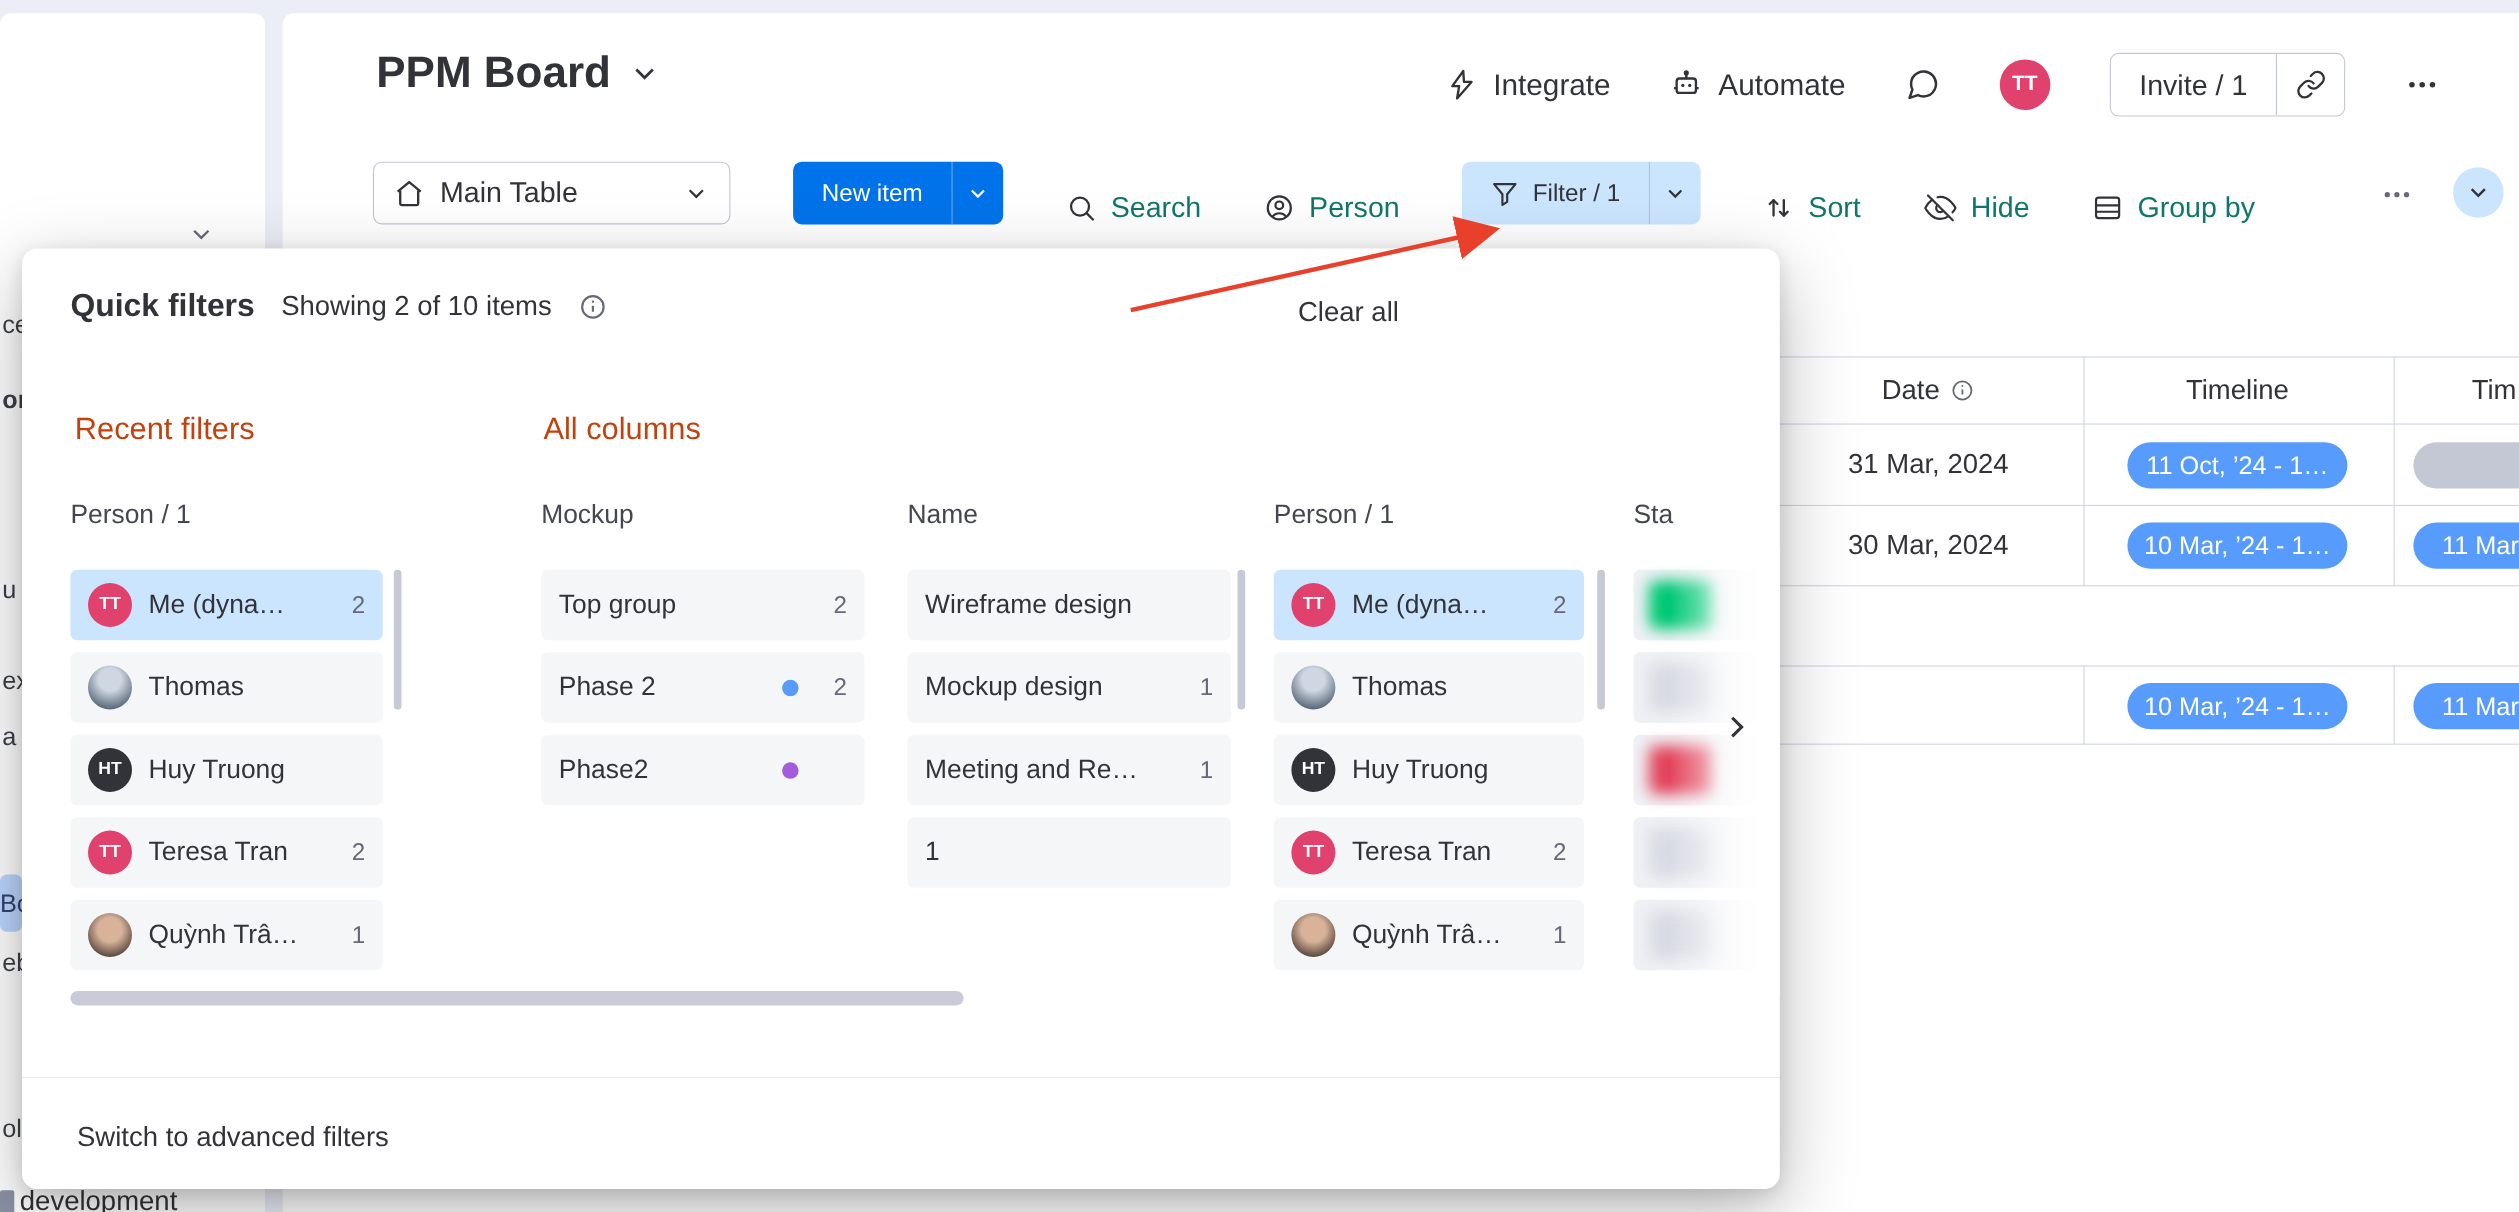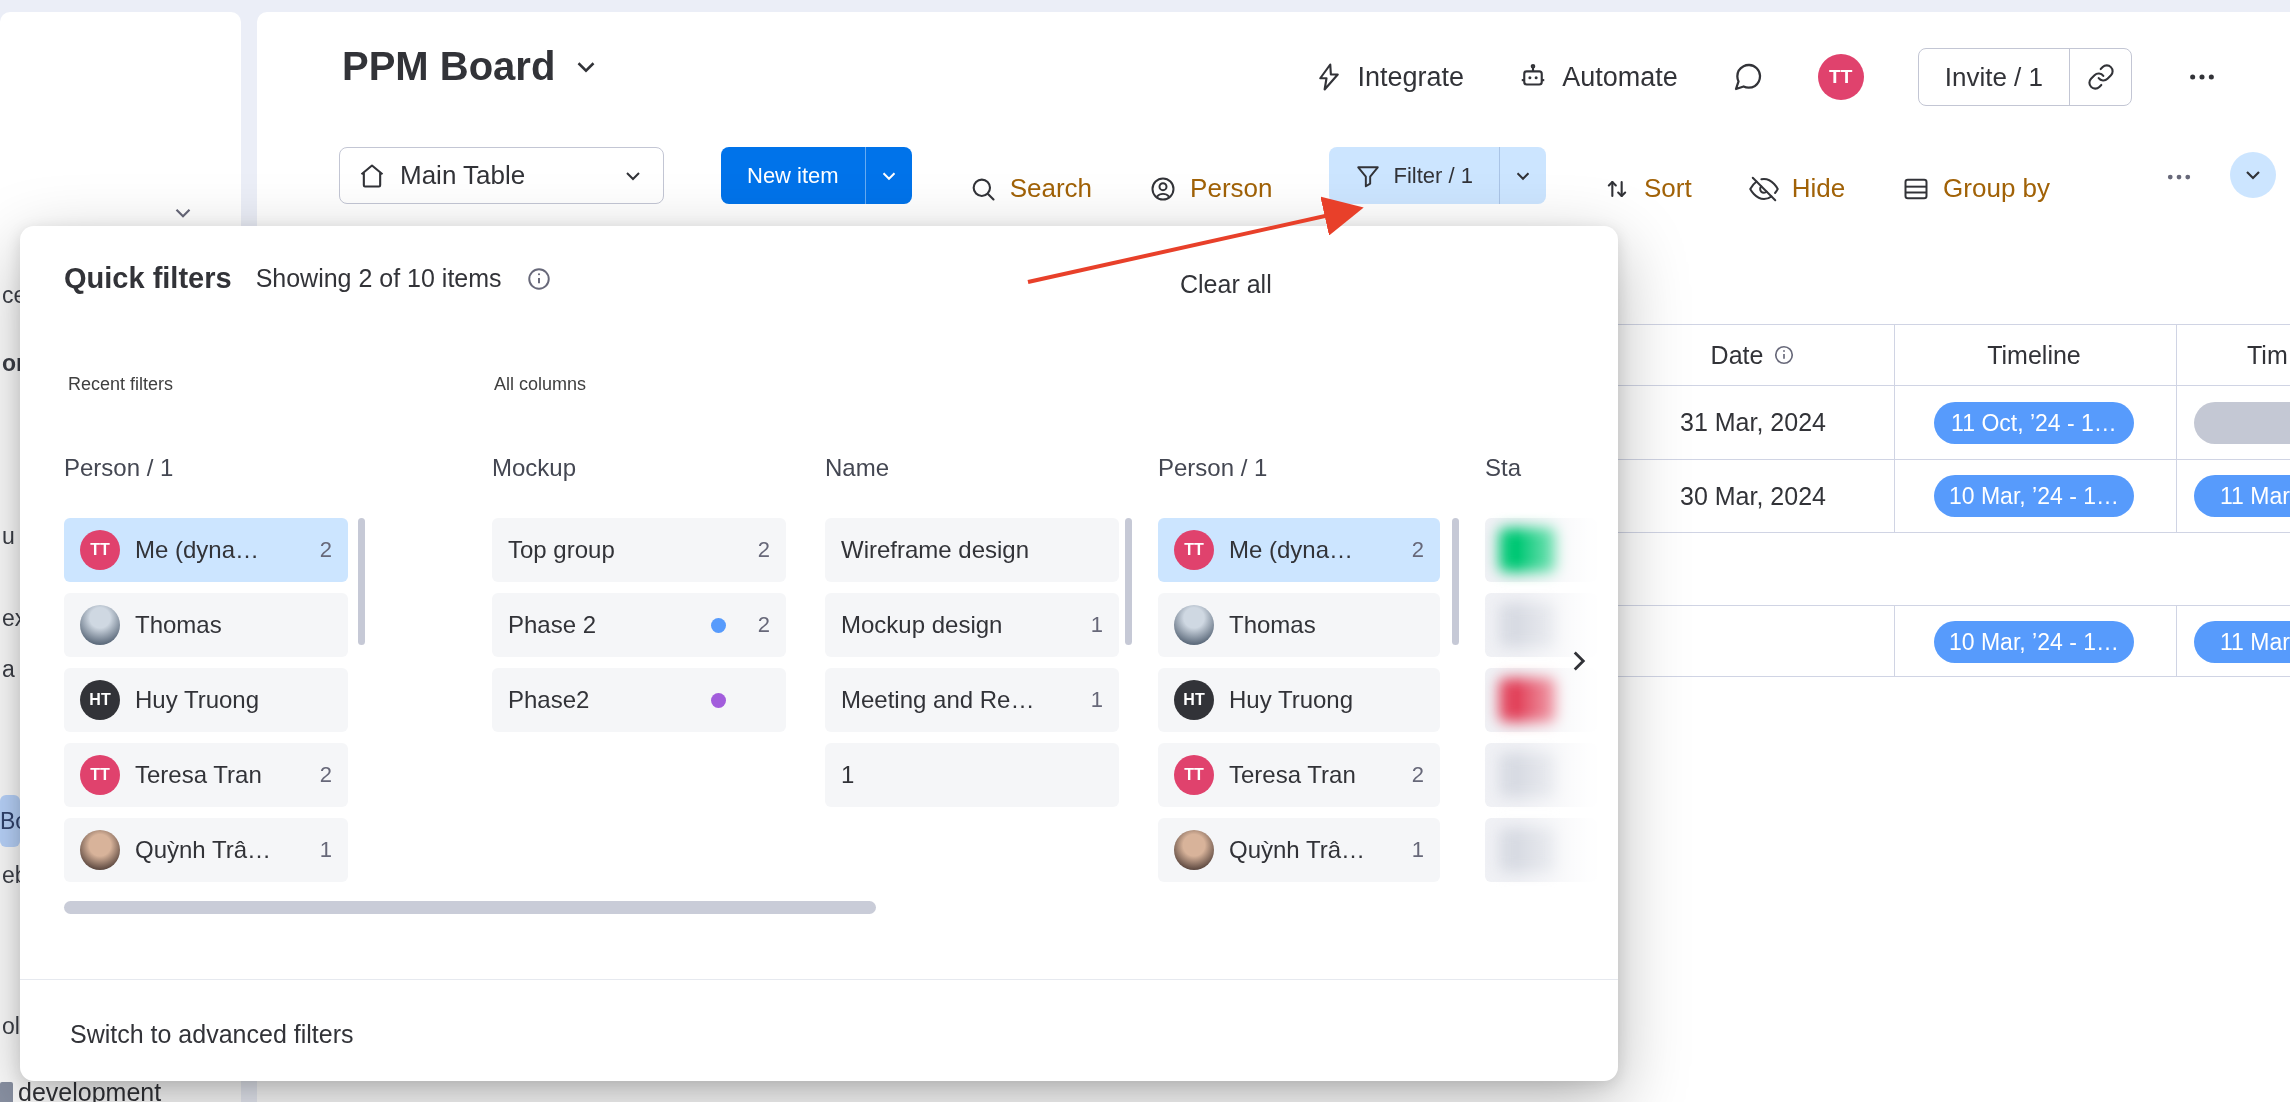--- a/index.html
+++ b/index.html
@@ -24,21 +24,21 @@
   
   .toolbar{position:absolute;left:82px;top:134px;height:58px;display:flex;align-items:flex-end;gap:57px}
   .view-switch{display:flex;align-items:center;gap:14px;width:325px;height:57px;padding:0 18px;
                border:1px solid #c3c6d4;border-radius:8px;font-size:26px;cursor:pointer}
   .split-btn{display:flex;align-items:stretch;height:57px;border-radius:8px;overflow:hidden;color:#fff;cursor:pointer}
   .split-main{display:flex;align-items:center;gap:12px;padding:0 26px;font-size:22px}
   .split-arrow{display:flex;align-items:center;justify-content:center;width:47px}
   .split-btn.blue .split-arrow{border-left:1px solid rgba(255,255,255,.4)}
   .split-btn.lite{color:#323338}
   .split-btn.lite .split-arrow{border-left:1px solid rgba(50,80,140,.22)}
-  .tbtn{display:flex;align-items:center;gap:13px;font-size:26px;color:#a16207;cursor:pointer;background:none;border:none}
+  .tbtn{display:flex;align-items:center;gap:13px;font-size:26px;color:#0f766e;cursor:pointer;background:none;border:none}
   .tb-kebab{position:absolute;right:96px;top:150px;cursor:pointer}
   .tb-collapse{position:absolute;right:14px;top:140px;width:46px;height:46px;border-radius:50%;
                display:flex;align-items:center;justify-content:center;cursor:pointer}
 
   
   .tablewrap{position:absolute;left:1340px;top:312px;width:693px;height:360px;font-size:25px}
   .thead{position:absolute;left:0;top:0;width:100%;height:62px;border-top:1px solid #d0d4e4;border-bottom:1px solid #d0d4e4}
   .trow{position:absolute;left:0;width:100%;border-bottom:1px solid #d0d4e4}
   .cell-date{position:absolute;left:46px;width:220px;height:100%;display:flex;align-items:center;justify-content:center;gap:10px}
   .cell-tl{position:absolute;left:337px;width:200px;height:100%;display:flex;align-items:center;justify-content:center}
@@ -50,21 +50,21 @@
   
   .popup{position:absolute;left:20px;top:226px;width:1598px;height:855px;background:#fff;border-radius:14px;
          box-shadow:0 22px 70px rgba(0,0,0,.28),0 4px 16px rgba(0,0,0,.12);z-index:10}
   .pop-header{position:absolute;left:44px;top:36px;display:flex;align-items:center;gap:24px}
   .pop-title{font-size:29px;font-weight:700}
   .pop-sub{font-size:25px;color:#323338}
   .clear-all{position:absolute;left:1160px;top:44px;font-size:25px;cursor:pointer}
   .save-view{position:absolute;left:1293px;top:30px;width:256px;height:58px;border:1px solid #c3c6d4;border-radius:6px;
              background:#fff;font-size:25px;display:flex;align-items:center;justify-content:center;cursor:pointer;
              font-family:"Liberation Sans",sans-serif;color:#323338}
-  .sect-head{position:absolute;top:148px;font-size:18px;color:#404040}
+  .sect-head{position:absolute;top:148px;font-size:28px;color:#c2410c}
   .col-label{position:absolute;top:228px;font-size:24px;color:#444752}
   .fcol{position:absolute;top:292px}
   .fitem{display:flex;align-items:center;height:64px;border-radius:6px;background:#f5f6f8;margin-bottom:11px;
          padding:0 16px;font-size:24px;cursor:pointer;color:#323338}
   .pavatar{width:40px;height:40px;border-radius:50%;color:#fff;font-size:16px;font-weight:700;flex:0 0 auto;
            display:flex;align-items:center;justify-content:center;margin-right:15px}
   .photo1{background:radial-gradient(circle at 50% 32%,#cfd8e2 0 30%,#5d6b7c 78%)}
   .photo2{background:radial-gradient(circle at 50% 38%,#d8b39a 0 34%,#54413a 80%)}
   .sp{flex:1}
   .count{width:28px;text-align:right;color:#676879;font-size:22px;flex:0 0 auto}

